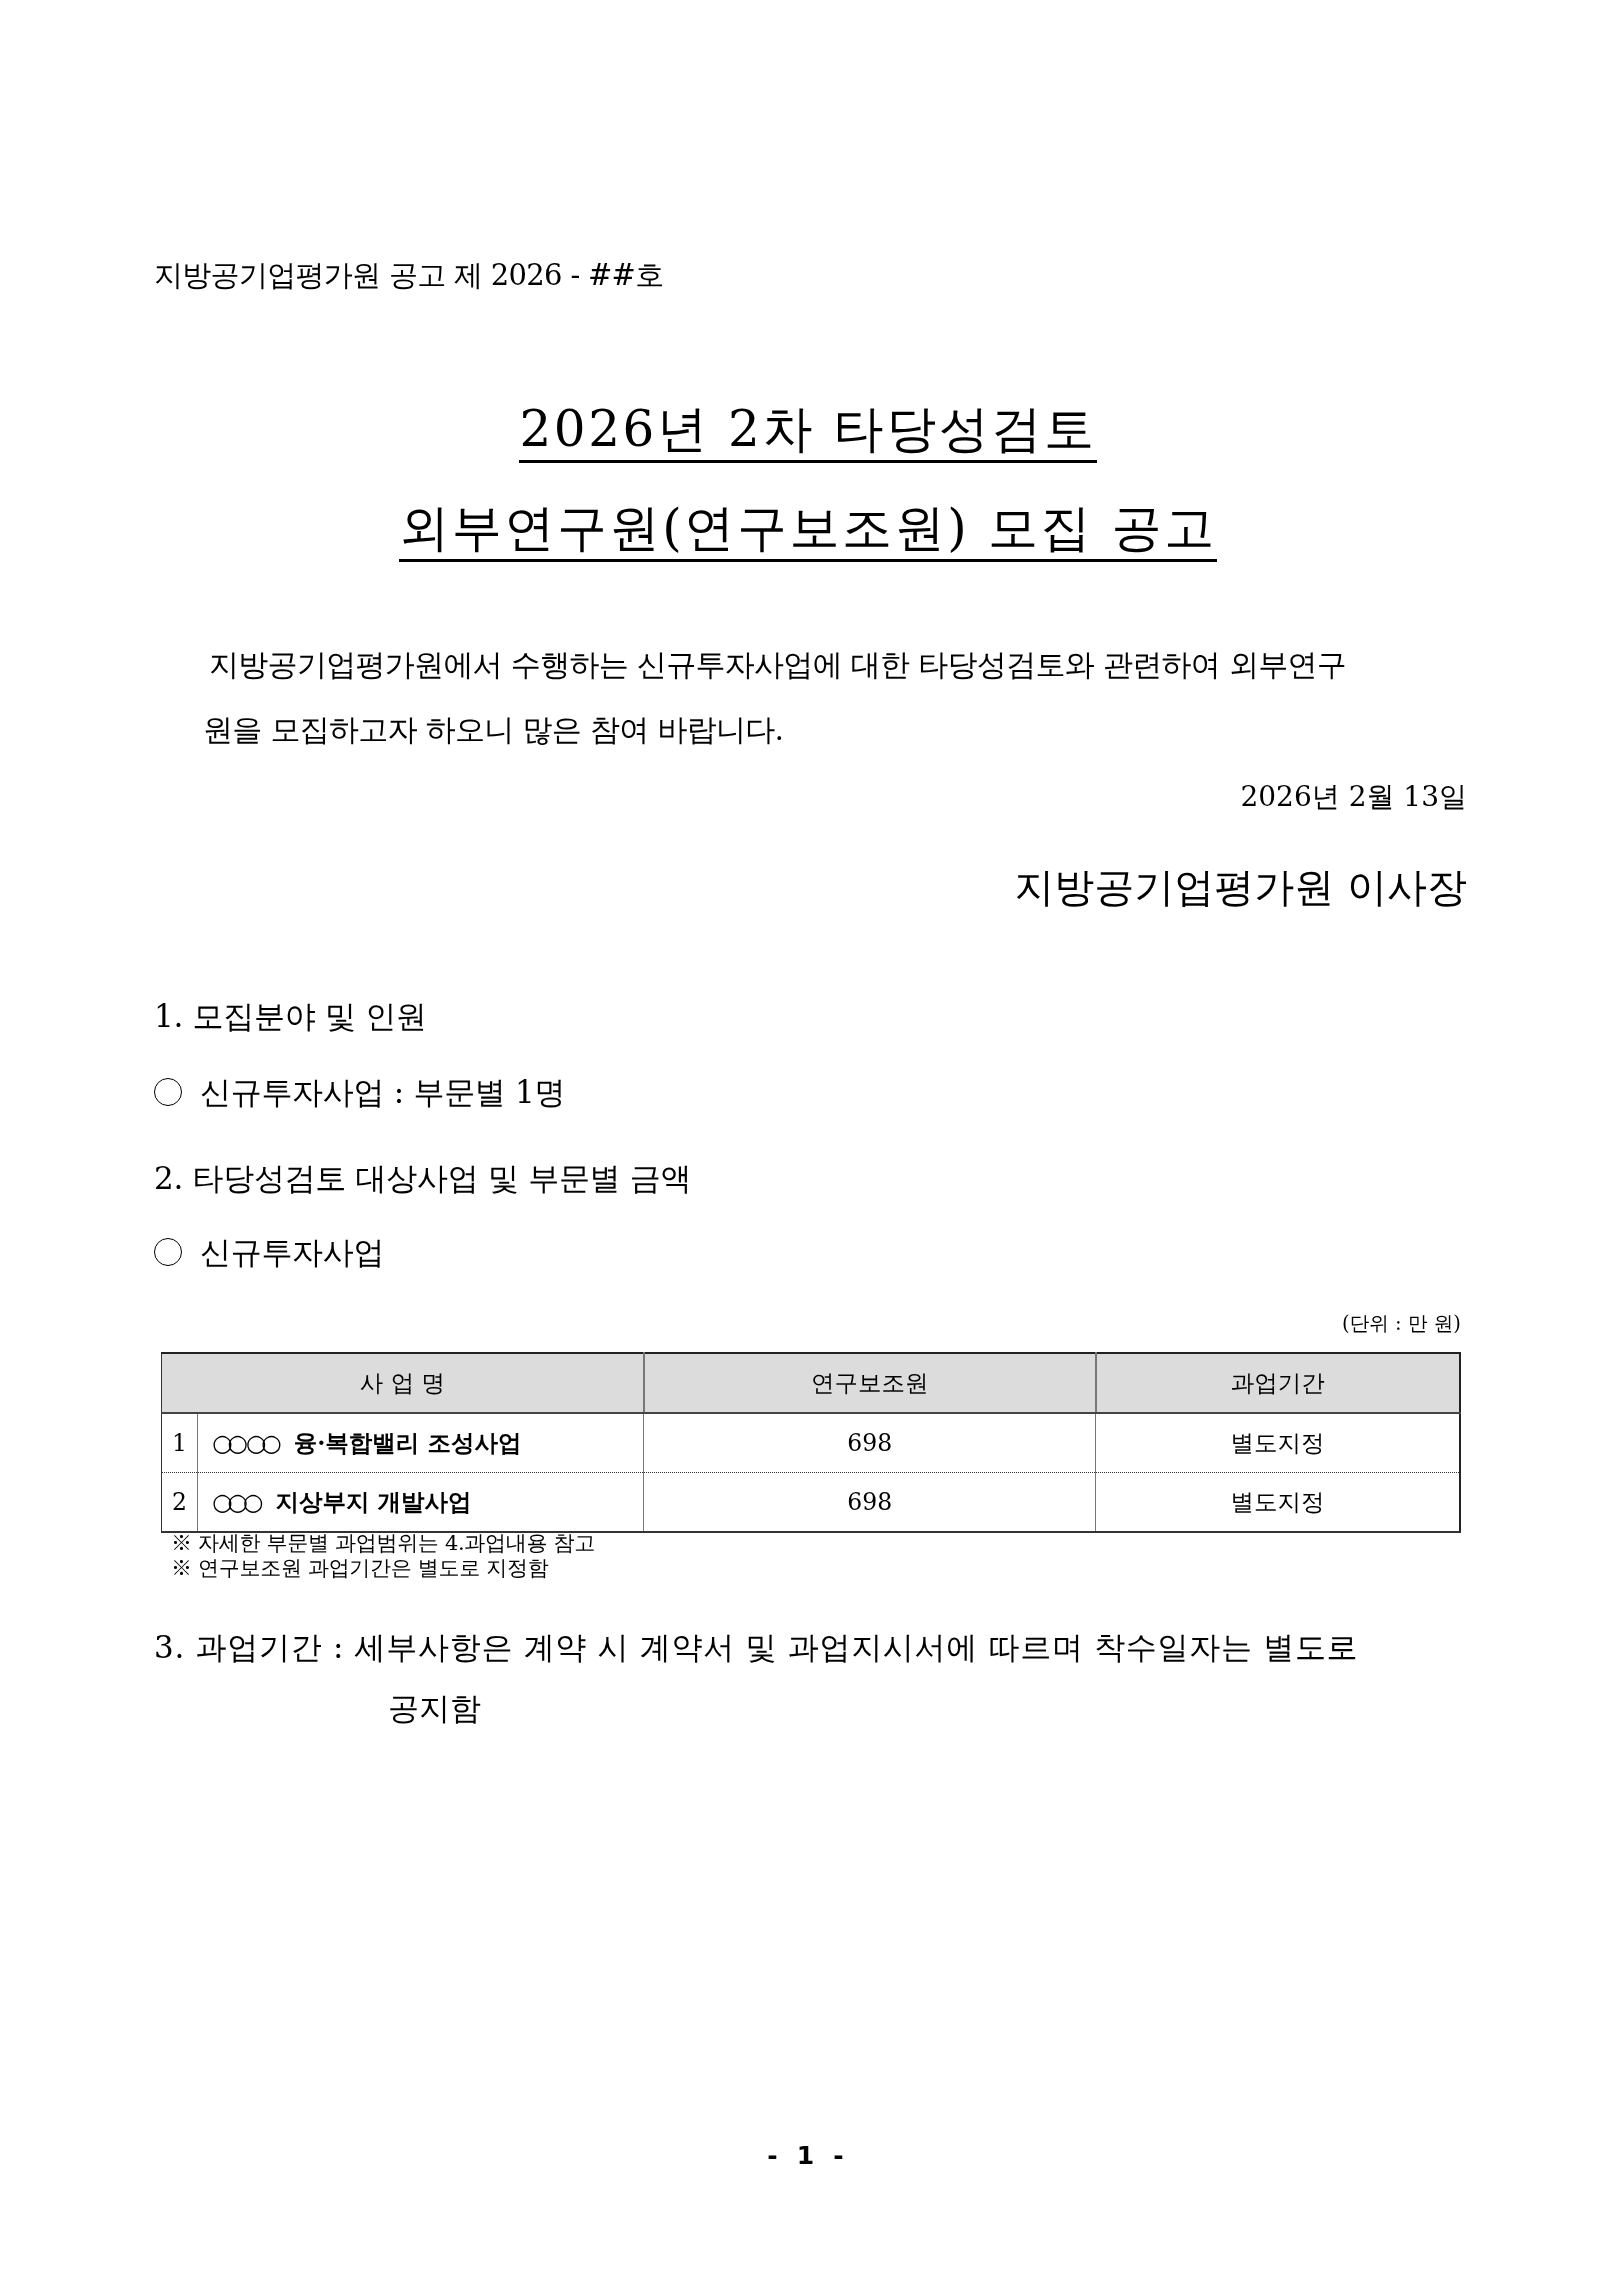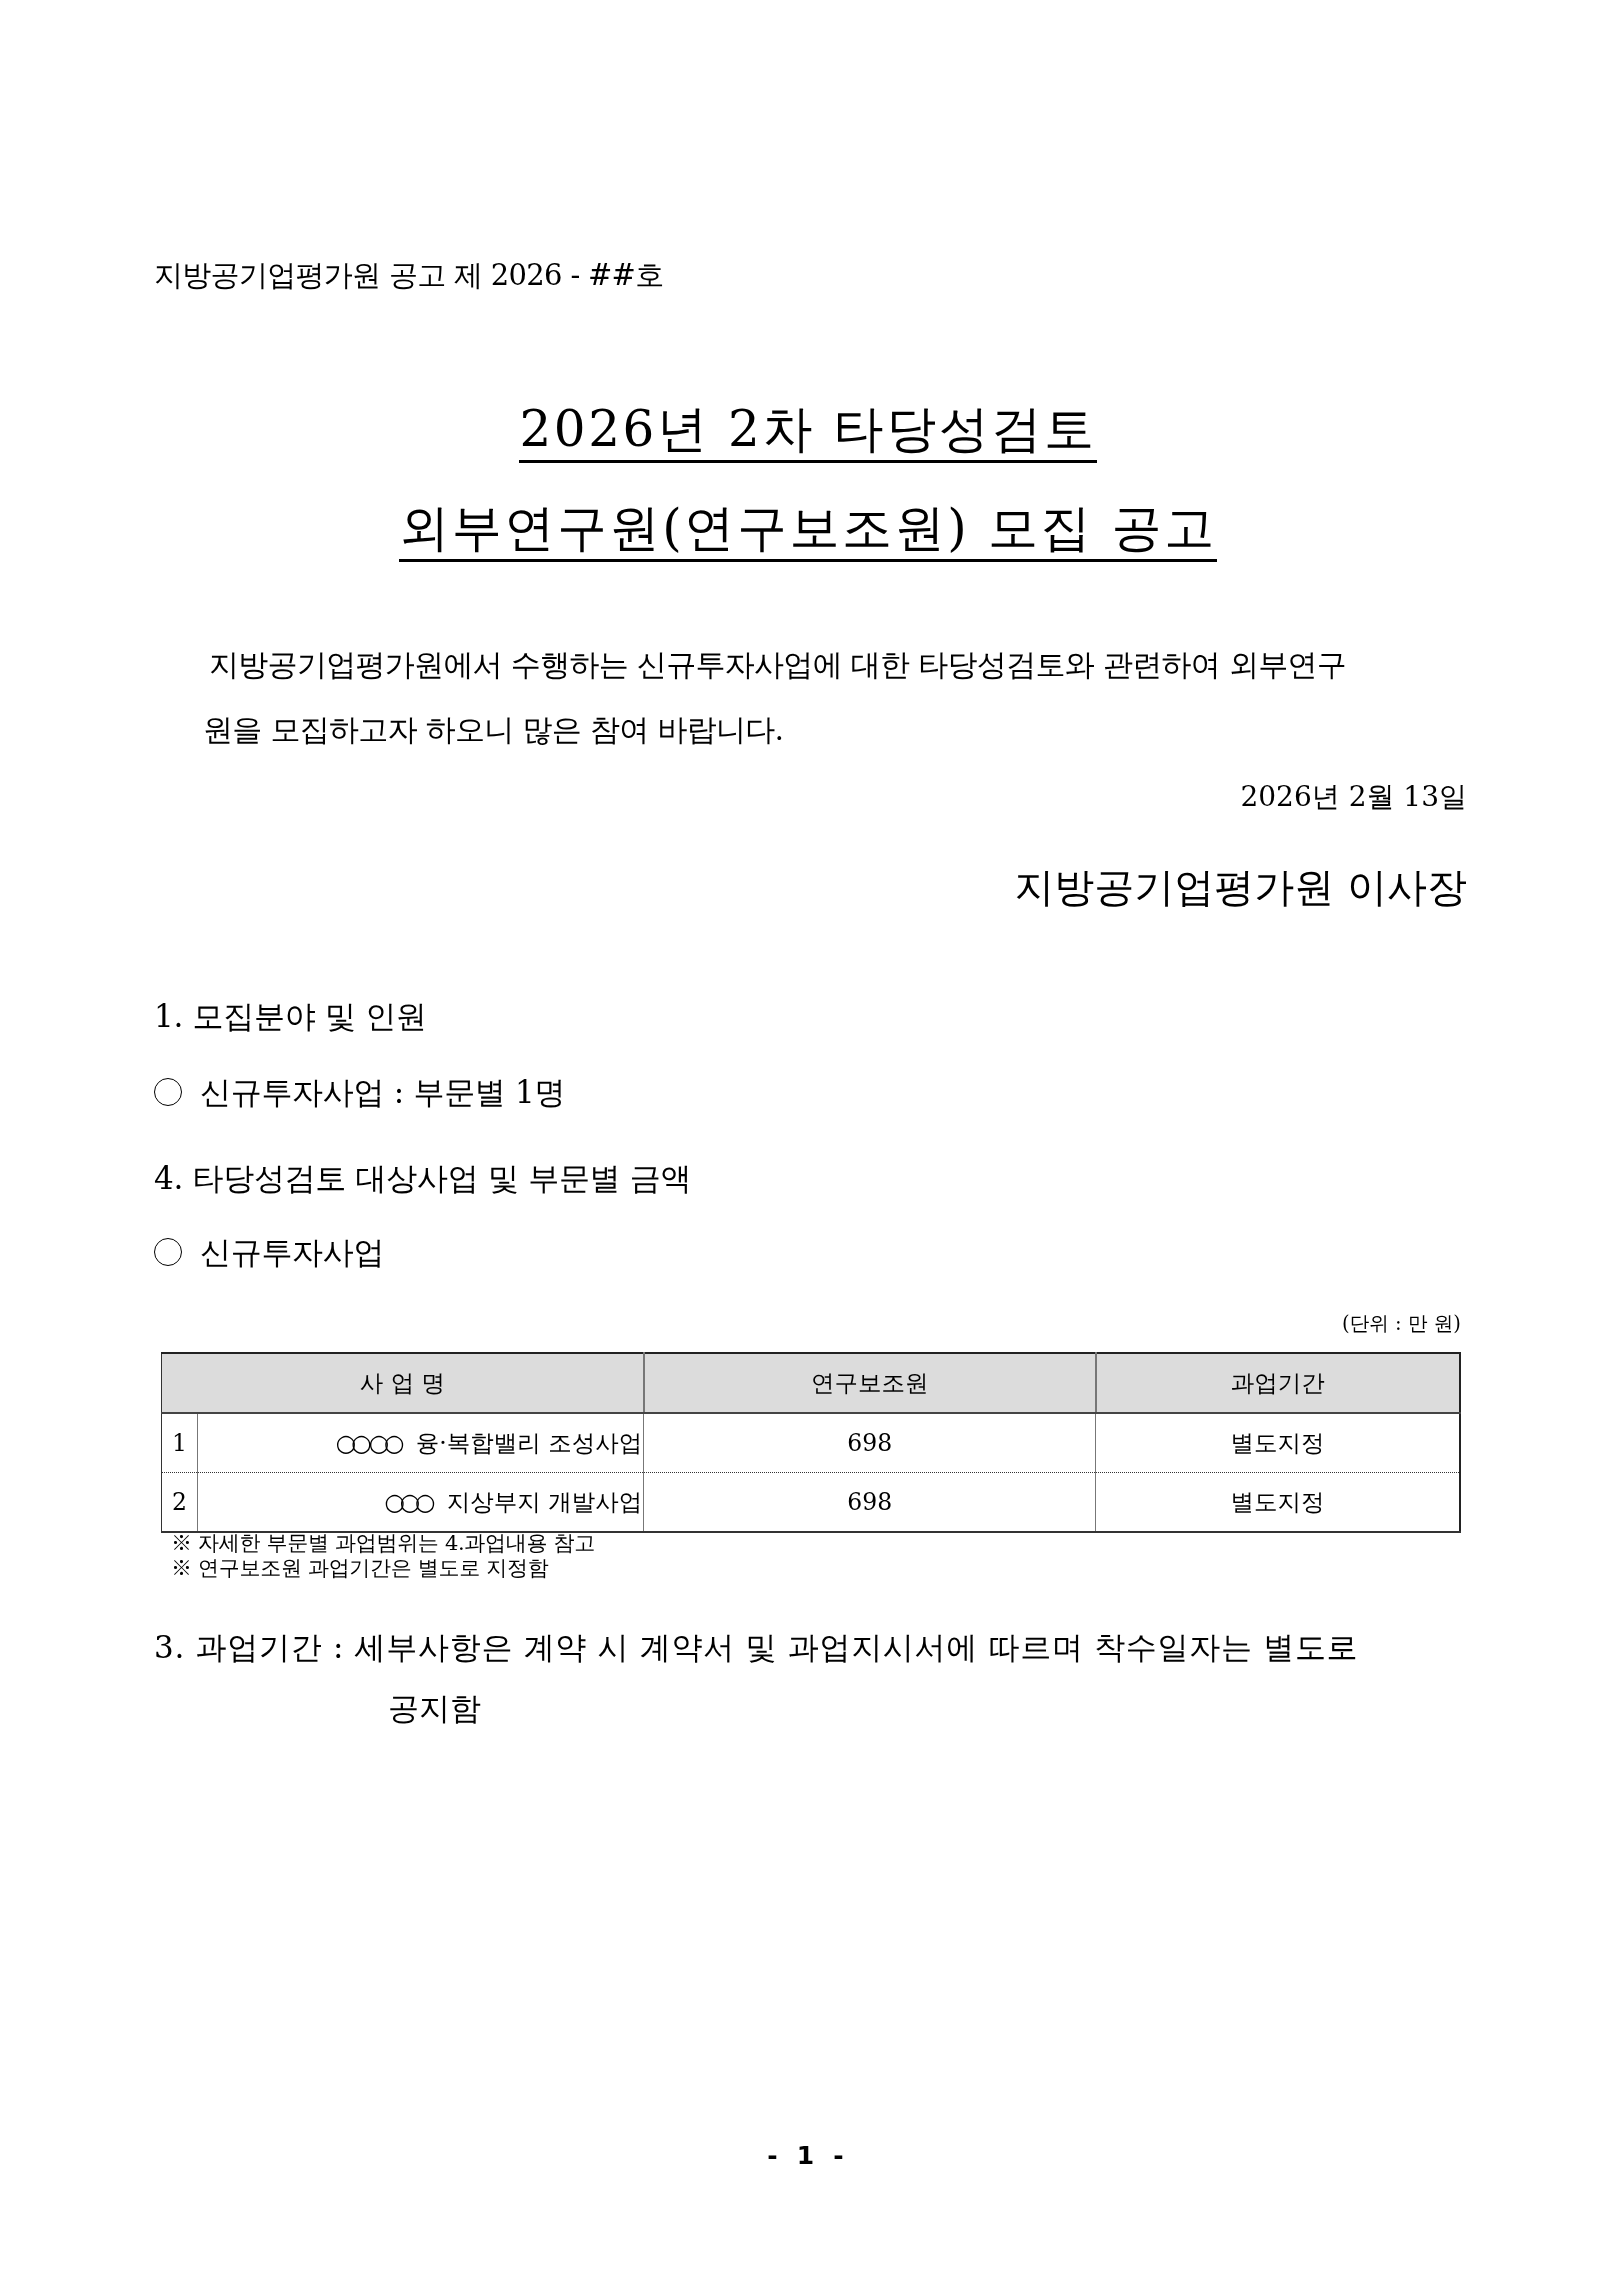--- a/index.html
+++ b/index.html
@@ -39,21 +39,21 @@
   }
   table.biz th {
     background: #dcdcdc; font-weight: normal; height: 56px;
     border-right: 2px solid #777; border-bottom: 2px solid #444;
   }
   table.biz th:last-child { border-right: none; }
   table.biz td { height: 56px; border-right: 1.3px solid #777; text-align: center; }
   table.biz td:last-child { border-right: none; }
   table.biz tr.r1 td { border-bottom: 1.3px dotted #333; }
   table.biz td.num { width: 33px; text-align: center; }
-  table.biz td.name { text-align: right; padding-left: 14.3px; width: 430px; }
+  table.biz td.name { text-align: left; padding-left: 14.3px; width: 430px; font-weight: bold; }
   .ooo { letter-spacing: -5.2px; margin-right: 9px; }
 
   .note { left: 171px; font-size: 21px; letter-spacing: -0.3px; text-align: center; }
   .note1 { top: 1529px; }
   .note2 { top: 1554px; }
 
   .sec3 { left: 154px; top: 1627px; font-size: 31px; letter-spacing: 0.7px; }
   .sec3-cont { left: 388px; top: 1688px; font-size: 31px; }
 
   .page-num { left: 0; width: 1616px; text-align: center; top: 2141px; font-family: "DejaVu Sans", "Liberation Sans", sans-serif; font-weight: bold; font-size: 25px; letter-spacing: 5.2px; }
@@ -70,21 +70,21 @@
 <div class="abs intro-line2">원을 모집하고자 하오니 많은 참여 바랍니다.</div>
 
 <div class="abs date">2026년 2월 13일</div>
 <div class="abs signer">지방공기업평가원 이사장</div>
 
 <div class="abs sec sec1">1. 모집분야 및 인원</div>
 <div class="abs sec sec1-item">
   <span class="circle"></span><span>신규투자사업 : 부문별 1명</span>
 </div>
 
-<div class="abs sec sec2">4. 타당성검토 대상사업 및 부문별 금액</div>
+<div class="abs sec sec2">2. 타당성검토 대상사업 및 부문별 금액</div>
 <div class="abs sec sec2-item">
   <span class="circle"></span><span>신규투자사업</span>
 </div>
 
 <div class="abs unit">(단위 : 만 원)</div>
 
 <table class="biz">
   <thead>
     <tr>
       <th colspan="2">사 업 명</th>

